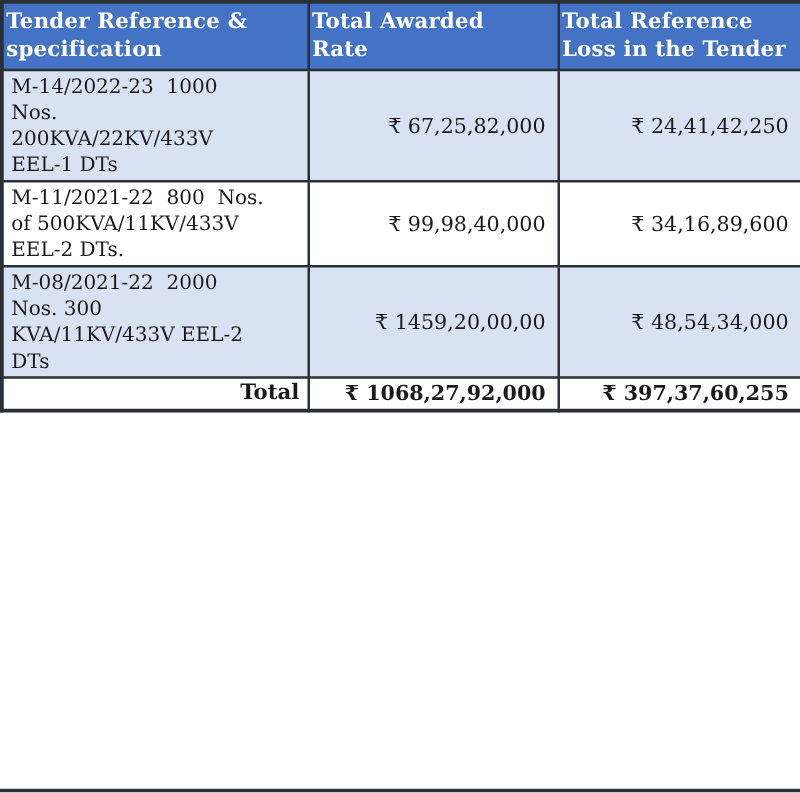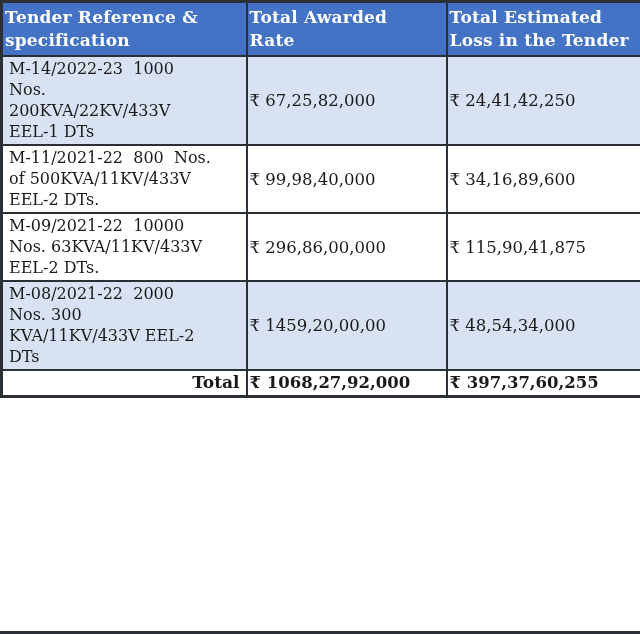--- a/index.html
+++ b/index.html
@@ -30,21 +30,21 @@
   }
   td{background:var(--plain-bg);}
   tr.shaded td{background:var(--band-bg);}
   td.spec{
     font-size:16px;line-height:21px;
     padding:1px 5px 2px 6px;
     margin-left:35px;
   }
   .spec-line{white-space:pre-wrap;}
   td.amt{
-    text-align:left;font-size:16.5px;
+    text-align:right;font-size:16.5px;
     padding:2px 9px 2px 2px;white-space:nowrap;
   }
   tfoot td{font-weight:bold;font-size:17px;height:26px;}
   td.total-label{
     text-align:right;padding:1px 6px 2px 2px;font-size:17px;
   }
   .bottom-rule{
     position:absolute;left:0;bottom:0;width:640px;height:3px;
     background:var(--border);
   }
@@ -62,21 +62,21 @@
     <tr>
       <th>
         <div>Tender Reference &amp;</div>
         <div>specification</div>
       </th>
       <th>
         <div>Total Awarded</div>
         <div>Rate</div>
       </th>
       <th>
-        <div>Total Estimated</div>
+        <div>Total Reference</div>
         <div>Loss in the Tender</div>
       </th>
     </tr>
   </thead>
   <tbody>
       <tr class="shaded">
     <td class="spec">
           <div class="spec-line">M-14/2022-23  1000</div>
           <div class="spec-line">Nos.</div>
           <div class="spec-line">200KVA/22KV/433V</div>
@@ -87,29 +87,20 @@
   </tr>
       <tr>
     <td class="spec">
           <div class="spec-line">M-11/2021-22  800  Nos.</div>
           <div class="spec-line">of 500KVA/11KV/433V</div>
           <div class="spec-line">EEL-2 DTs.</div>
         </td>
     <td class="amt">₹ 99,98,40,000</td>
     <td class="amt">₹ 34,16,89,600</td>
   </tr>
-      <tr>
-    <td class="spec">
-          <div class="spec-line">M-09/2021-22  10000</div>
-          <div class="spec-line">Nos. 63KVA/11KV/433V</div>
-          <div class="spec-line">EEL-2 DTs.</div>
-        </td>
-    <td class="amt">₹ 296,86,00,000</td>
-    <td class="amt">₹ 115,90,41,875</td>
-  </tr>
       <tr class="shaded">
     <td class="spec">
           <div class="spec-line">M-08/2021-22  2000</div>
           <div class="spec-line">Nos. 300</div>
           <div class="spec-line">KVA/11KV/433V EEL-2</div>
           <div class="spec-line">DTs</div>
         </td>
     <td class="amt">₹ 1459,20,00,00</td>
     <td class="amt">₹ 48,54,34,000</td>
   </tr>

